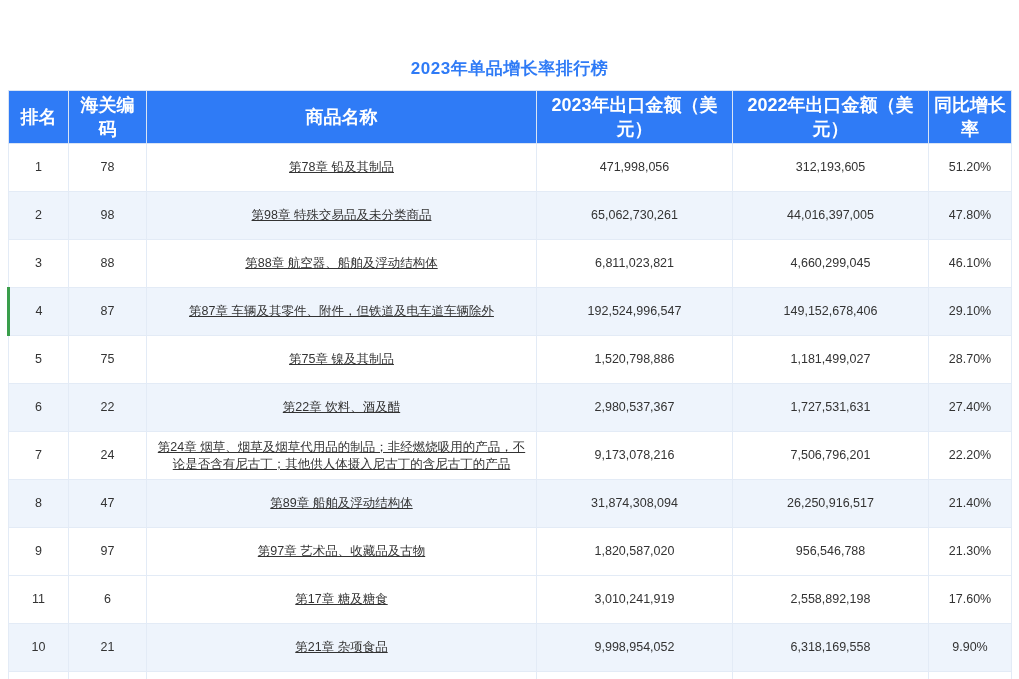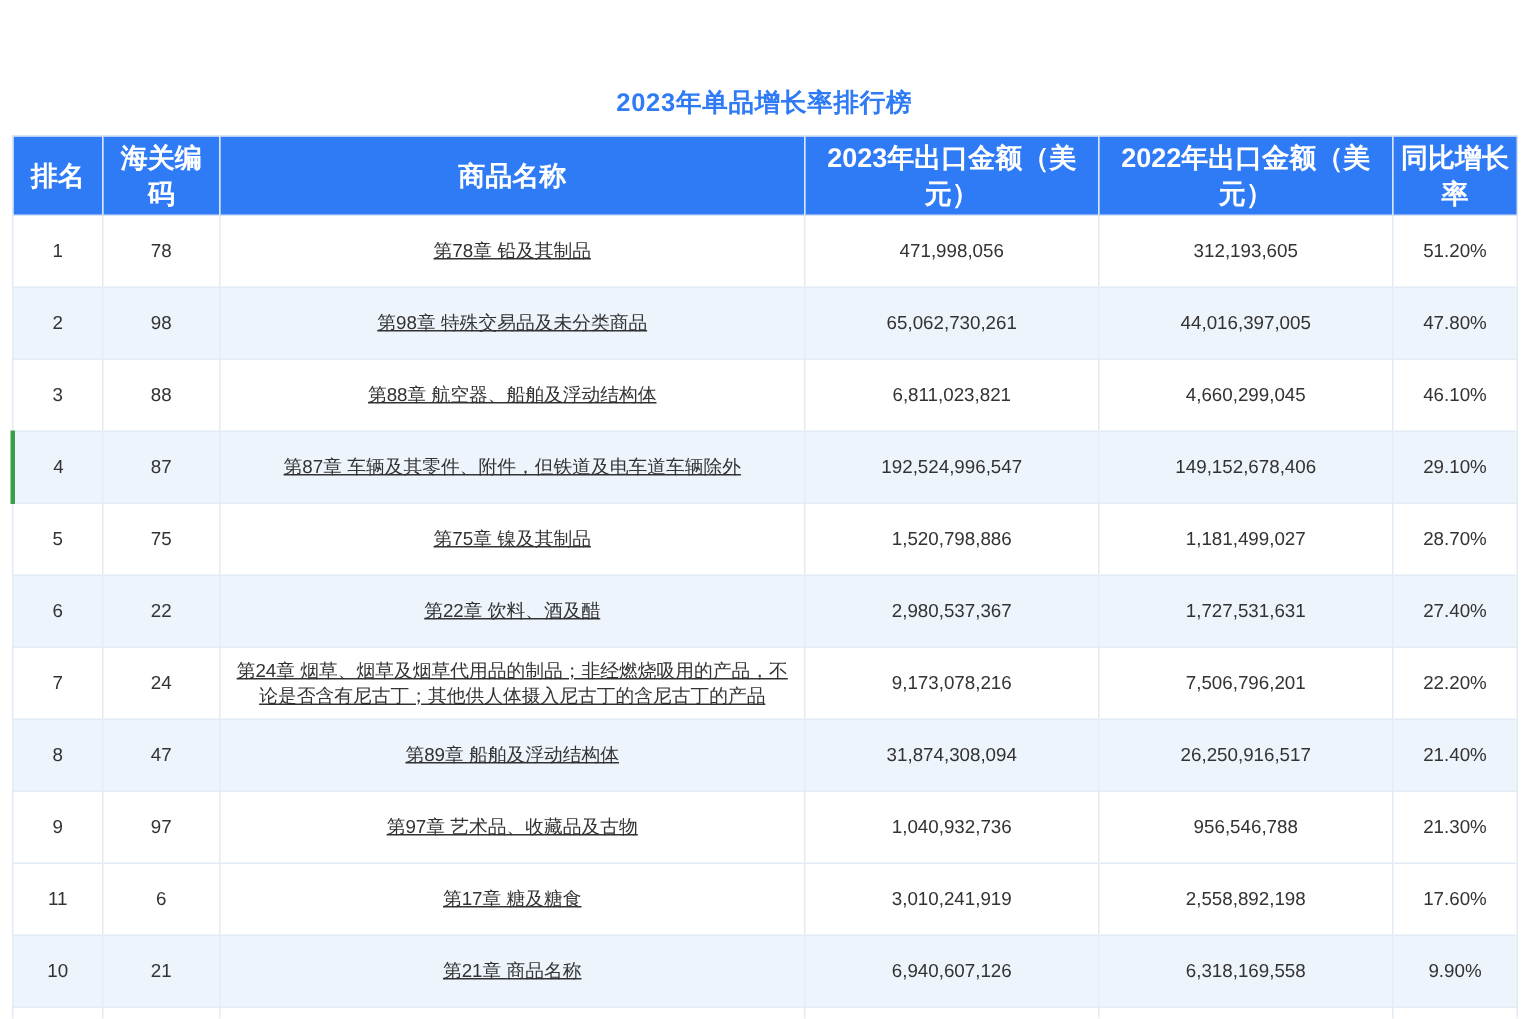--- a/index.html
+++ b/index.html
@@ -152,37 +152,37 @@
         <td>47</td>
         <td class="name-cell">第89章 船舶及浮动结构体</td>
         <td>31,874,308,094</td>
         <td>26,250,916,517</td>
         <td>21.40%</td>
       </tr>
       <tr class="odd">
         <td>9</td>
         <td>97</td>
         <td class="name-cell">第97章 艺术品、收藏品及古物</td>
-        <td>1,040,932,736</td>
+        <td>1,820,587,020</td>
         <td>956,546,788</td>
         <td>21.30%</td>
       </tr>
       <tr class="odd">
         <td>11</td>
         <td>6</td>
         <td class="name-cell">第17章 糖及糖食</td>
         <td>3,010,241,919</td>
         <td>2,558,892,198</td>
         <td>17.60%</td>
       </tr>
       <tr class="even">
         <td>10</td>
         <td>21</td>
-        <td class="name-cell">第21章 商品名称</td>
-        <td>6,940,607,126</td>
+        <td class="name-cell">第21章 杂项食品</td>
+        <td>9,998,954,052</td>
         <td>6,318,169,558</td>
         <td>9.90%</td>
       </tr>
       <tr class="odd">
         <td>13</td>
         <td>7</td>
         <td class="name-cell">第7章 食用蔬菜、根及块茎</td>
         <td>10,986,100,088</td>
         <td>10,122,024,881</td>
         <td>8.50%</td>

